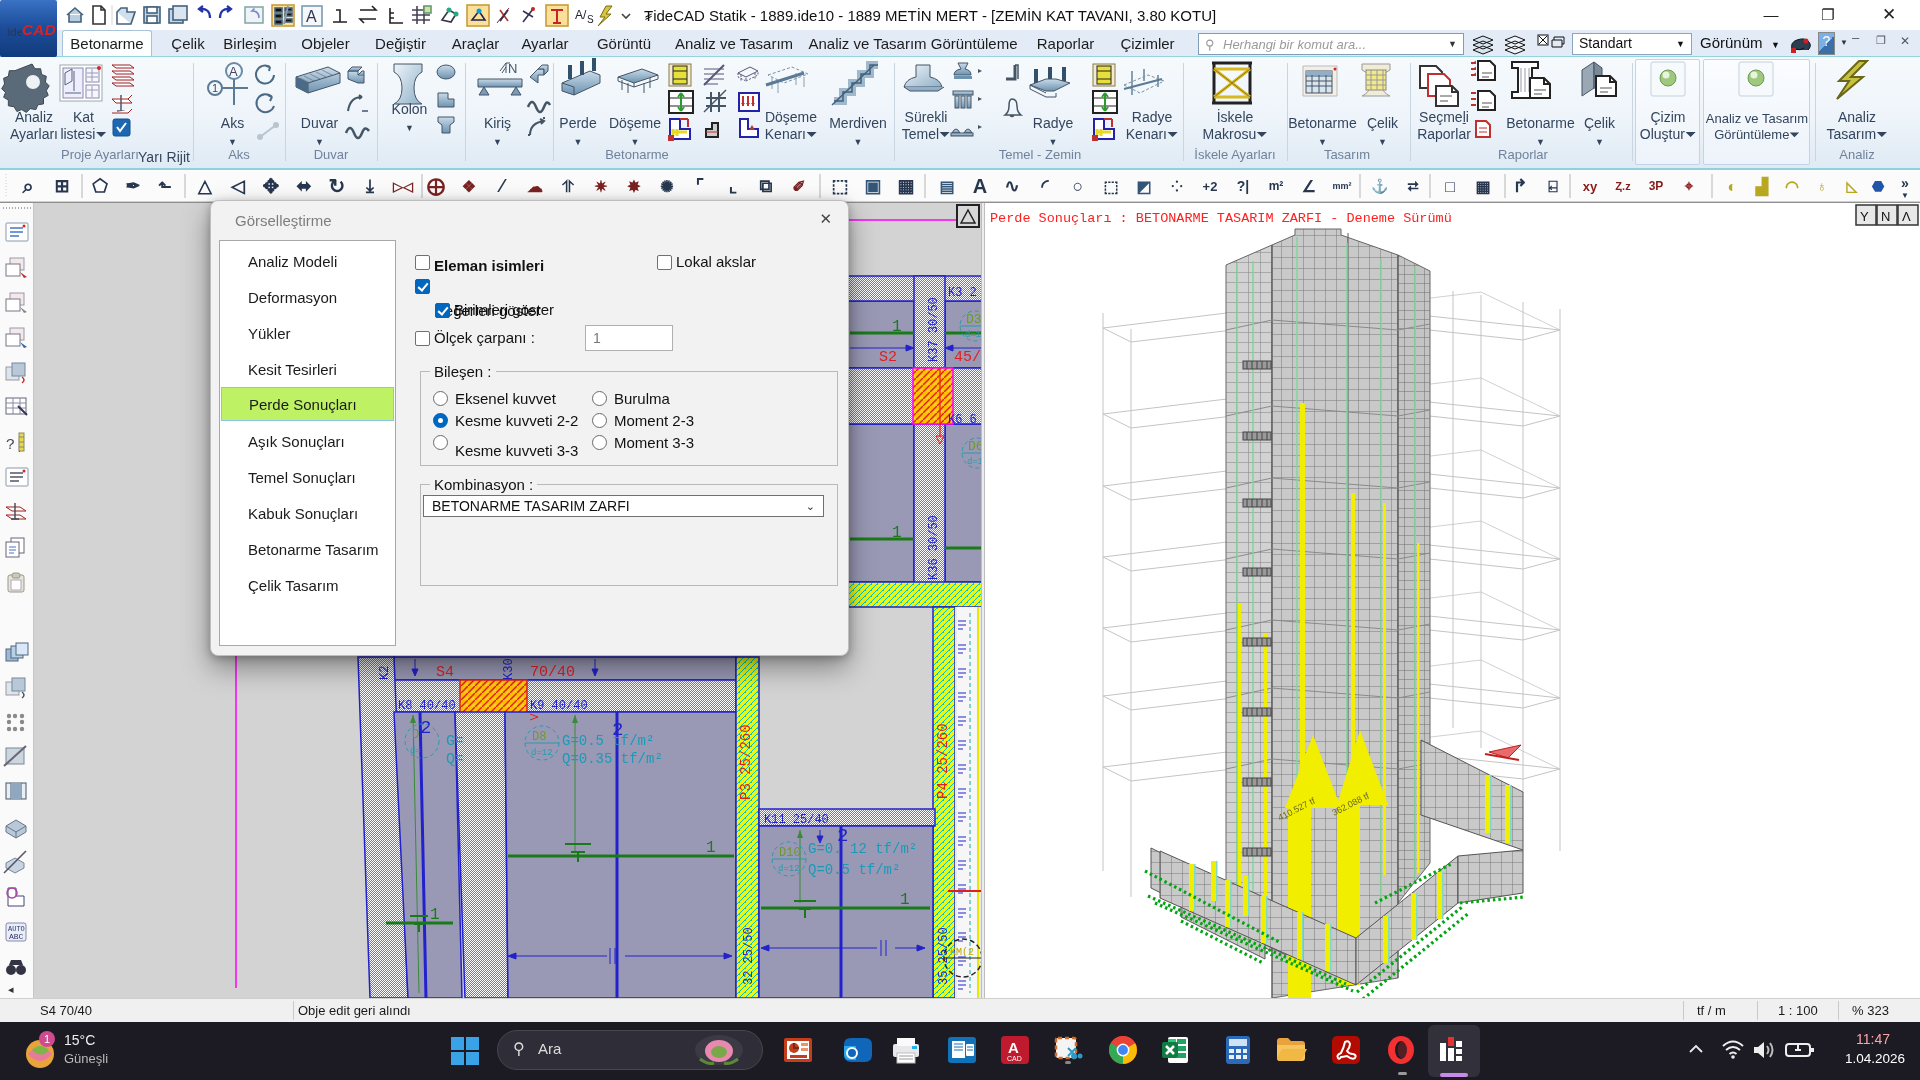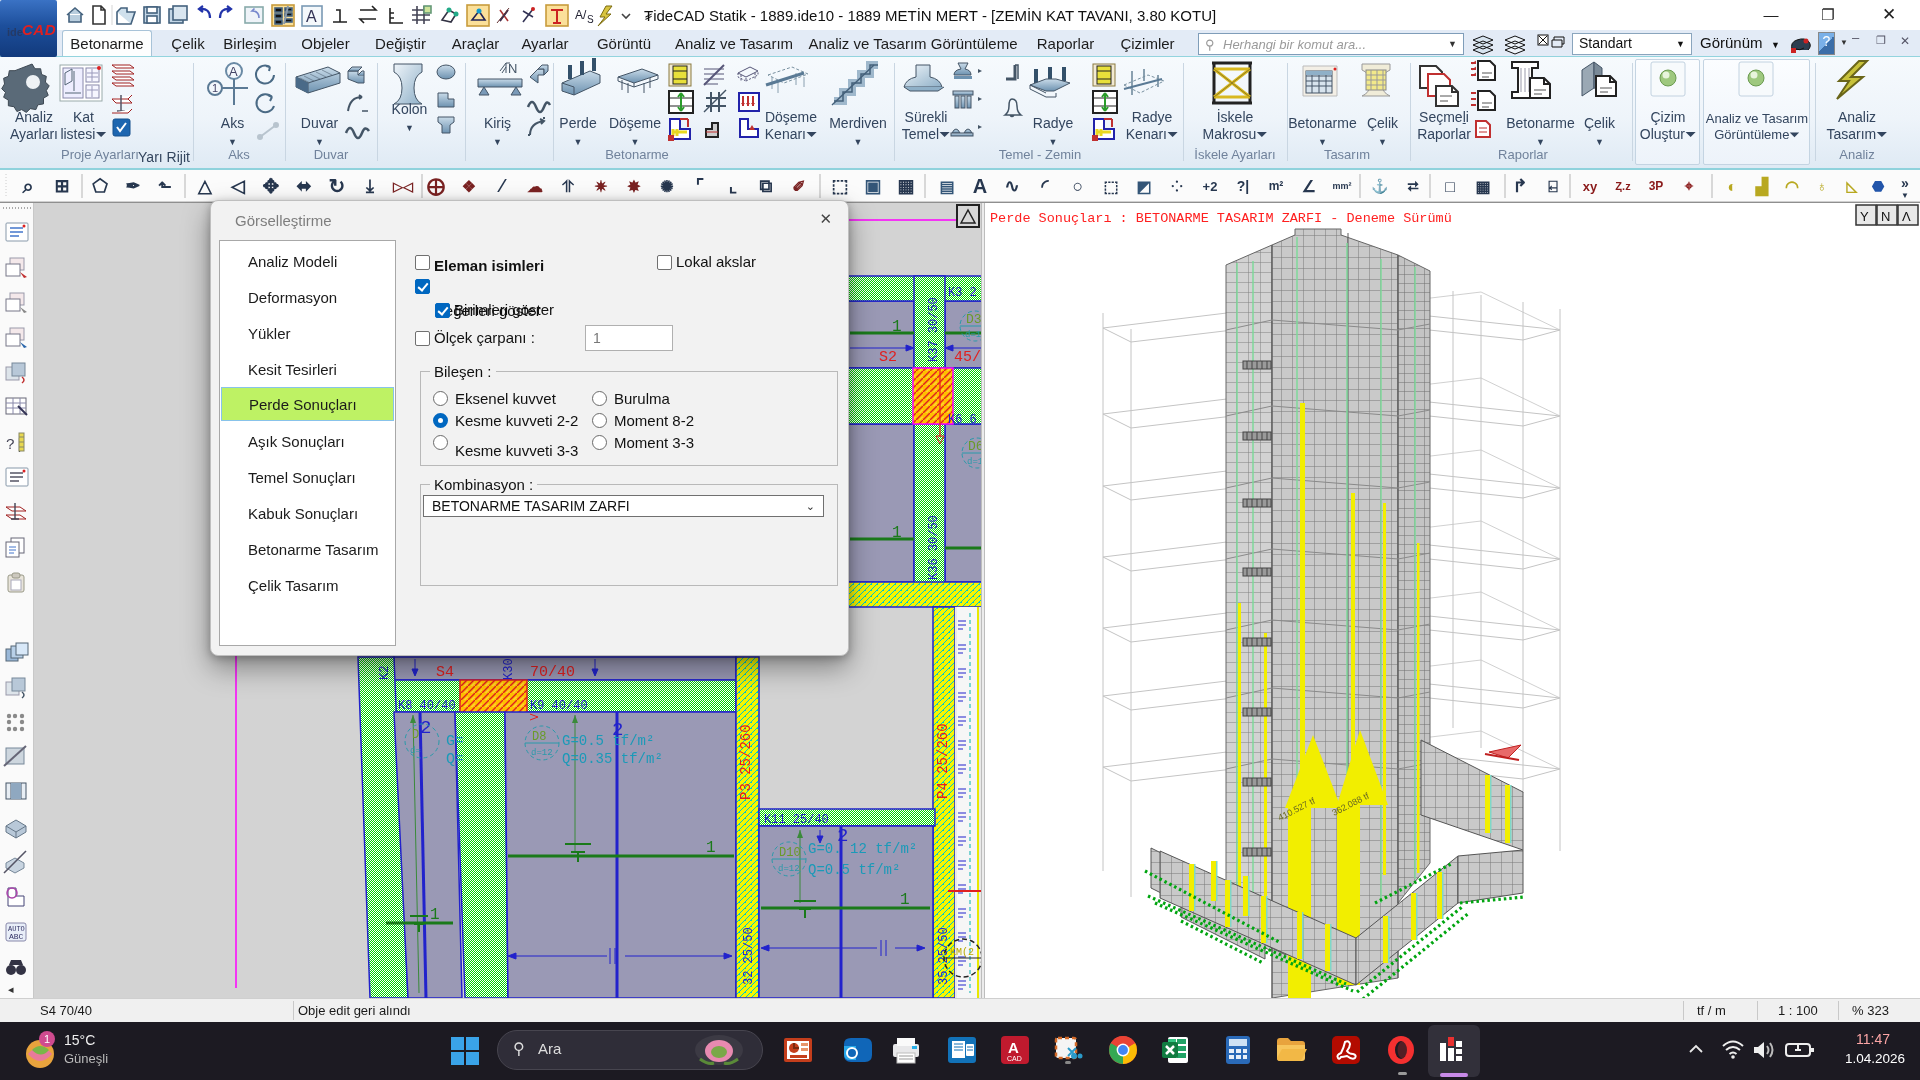--- a/index.html
+++ b/index.html
@@ -1058,21 +1058,21 @@
     <div class="gboxlab" style="left:219px;top:162px;">Bileşen :</div>
     <div class="rb" style="left:222px;top:190px;"></div>
       <div class="dtext" style="left:244px;top:189px;">Eksenel kuvvet</div>
     <div class="rb rbon" style="left:222px;top:212px;"></div>
       <div class="dtext" style="left:244px;top:211px;">Kesme kuvveti 2-2</div>
     <div class="rb" style="left:222px;top:234px;"></div>
       <div class="dtext" style="left:244px;top:233px;margin-top:8px;">Kesme kuvveti 3-3</div>
     <div class="rb" style="left:381px;top:190px;"></div>
       <div class="dtext" style="left:403px;top:189px;">Burulma</div>
     <div class="rb" style="left:381px;top:212px;"></div>
-      <div class="dtext" style="left:403px;top:211px;">Moment 8-2</div>
+      <div class="dtext" style="left:403px;top:211px;">Moment 2-3</div>
     <div class="rb" style="left:381px;top:234px;"></div>
       <div class="dtext" style="left:403px;top:233px;">Moment 3-3</div>
     <div class="gbox" style="left:209px;top:283px;width:418px;height:102px;"></div>
     <div class="gboxlab" style="left:219px;top:275px;">Kombinasyon :</div>
     <div class="abs" style="left:212px;top:294px;width:401px;height:22px;background:#fff;border:1px solid #707070;box-sizing:border-box;font-size:14px;color:#111;padding:2px 0 0 8px;">BETONARME TASARIM ZARFI
       <span style="position:absolute;right:8px;top:4px;font-size:11px;color:#333;">⌄</span>
     </div>
   </div>
   <div class="abs" id="statusbar">
     <div class="cell" style="left:40px;">S4 70/40</div>

